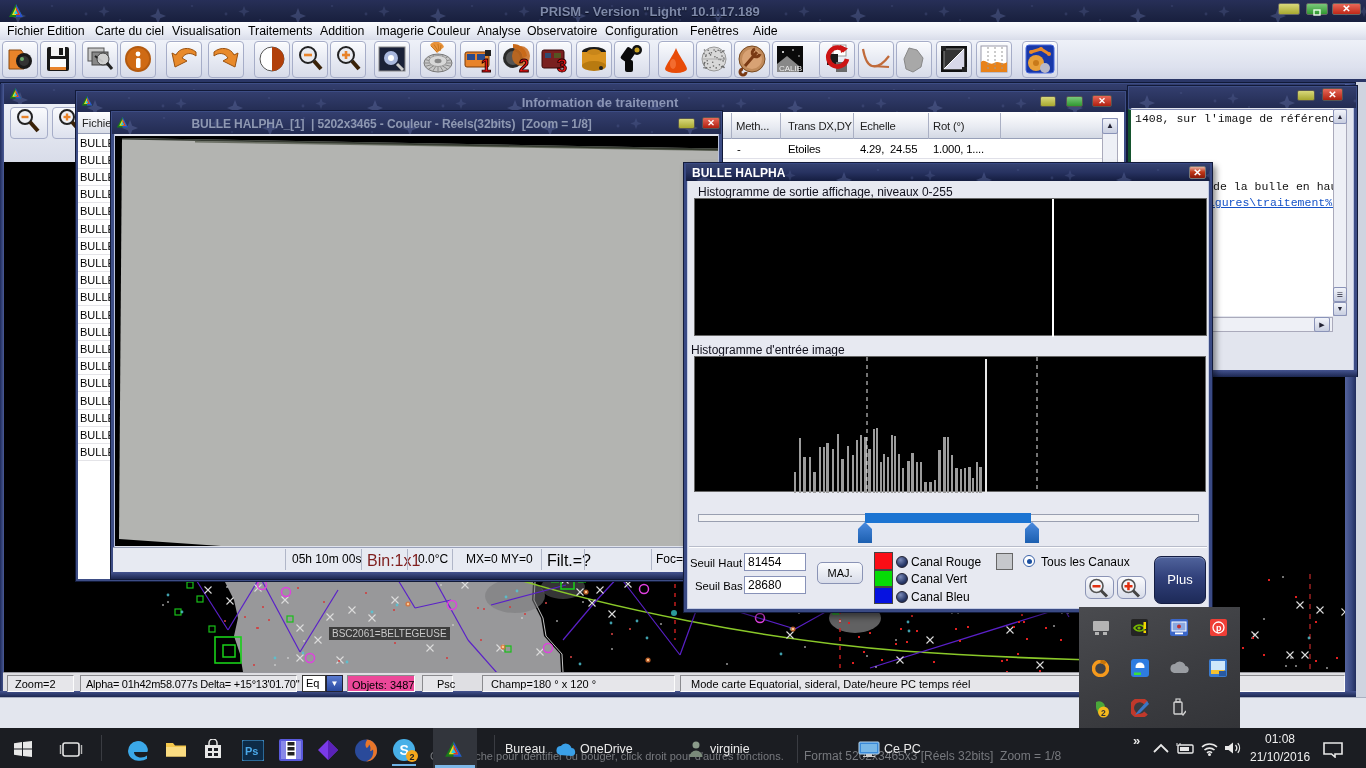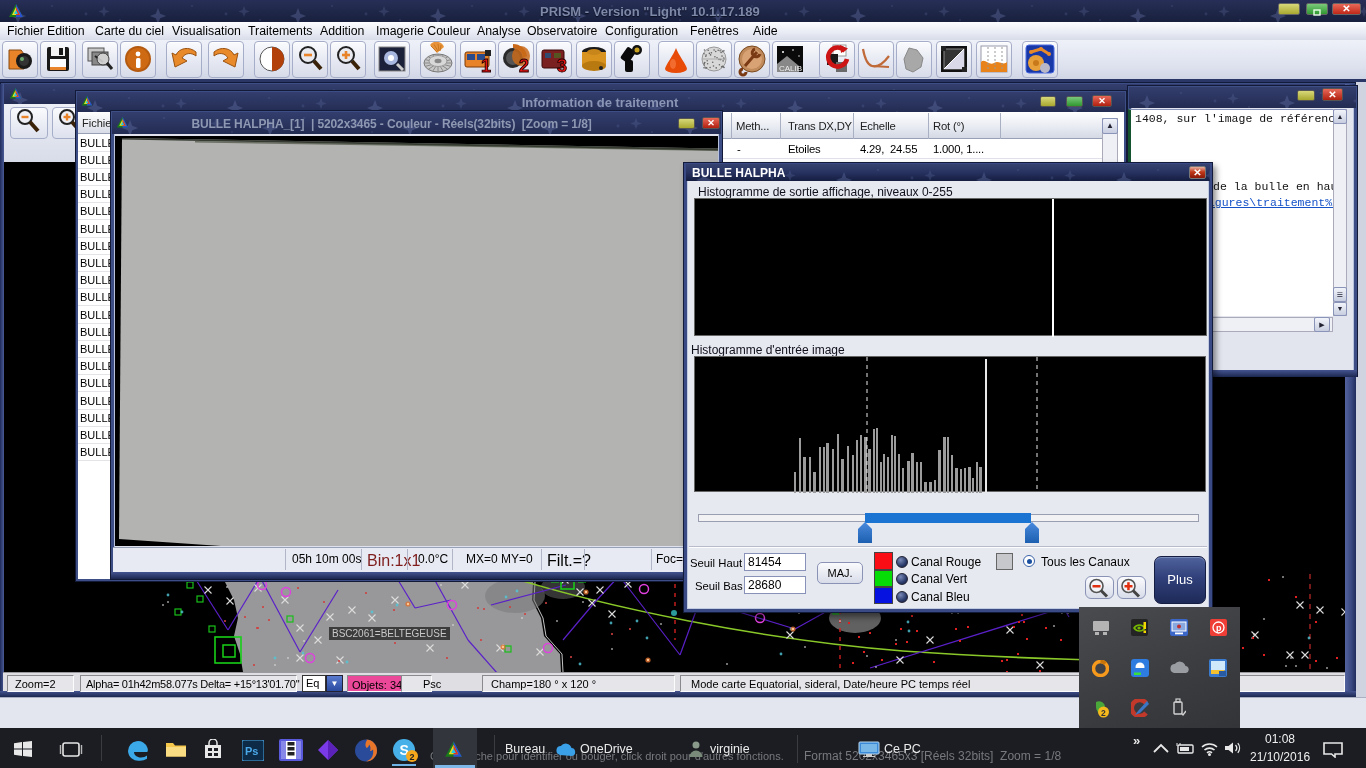--- a/index.html
+++ b/index.html
@@ -588,21 +588,21 @@
       <circle cx="864" cy="444" r="1.2" fill="#ffc890"></circle>
       <circle cx="671" cy="451" r="3" fill="#2a9a9a"></circle>
     </svg><div class="abs" style="left:326px;top:465px;background:#3c3c3c;color:#c8c8c8;font-size:10px;padding:1px 3px;white-space:nowrap;">BSC2061=BELTEGEUSE</div></div>
 <div class="abs" style="left:1345px;top:84px;width:11px;height:610px;background:linear-gradient(90deg,#54639e,#38477f 60%,#202c5c);"></div>
 <div class="abs" style="left:0;top:84px;width:4px;height:610px;background:linear-gradient(90deg,#202c5c,#4a5a96);"></div>
 <div class="abs" style="left:0;top:691px;width:1356px;height:6px;background:linear-gradient(180deg,#44538f,#1c2750);"></div>
 <div class="abs" style="left:3px;top:672px;width:1342px;height:19px;background:#dfdfe3;border-top:1px solid #9a9aa0;"></div>
 <div class="abs sunken txt" style="left:7px;top:675px;width:67px;height:17px;background:#e6e6ea;font-size:11px;color:#000;padding:2px 0 0 7px;">Zoom=2</div>
 <div class="abs sunken txt" style="left:80px;top:675px;width:217px;height:17px;background:#e6e6ea;font-size:11px;color:#000;padding:2px 0 0 5px;"><span style="letter-spacing:-0.25px">Alpha= 01h42m58.077s Delta= +15°13'01.70"</span></div>
 <div class="abs sunken txt" style="left:347px;top:675px;width:68px;height:17px;background:#ec4899;font-size:11px;color:#000;padding:3px 0 0 4px;">Objets: 3487</div>
-<div class="abs sunken txt" style="left:401px;top:675px;width:31px;height:17px;background:#e6e6ea;font-size:11px;color:#000;padding:2px 0 0 21px;">Psc</div>
+<div class="abs sunken txt" style="left:422px;top:675px;width:31px;height:17px;background:#e6e6ea;font-size:11px;color:#000;padding:2px 0 0 14px;">Psc</div>
 <div class="abs sunken txt" style="left:482px;top:675px;width:193px;height:17px;background:#e6e6ea;font-size:11px;color:#000;padding:2px 0 0 8px;">Champ=180 ° x 120 °</div>
 <div class="abs sunken txt" style="left:680px;top:675px;width:665px;height:17px;background:#e6e6ea;font-size:11px;color:#000;padding:2px 0 0 10px;">Mode carte Equatorial, sideral, Date/heure PC temps réel</div>
 <div class="abs txt" style="left:302px;top:675px;width:24px;height:17px;background:#fff;border:1px solid #333;font-size:11px;padding:1px 0 0 3px;">Eq</div>
 <div class="abs" style="left:326px;top:675px;width:17px;height:17px;background:linear-gradient(180deg,#5a7ad0,#2a4aa0);border:1px solid #223;color:#fff;font-size:8px;text-align:center;line-height:15px;">▼</div>
 <div class="abs" style="left:1127px;top:85px;width:231px;height:292px;background:#e2e5ee;border:1px solid #121a38;box-shadow:inset 0 0 0 3px #3d4d85,inset 0 0 0 4px #b8c1dc;"></div>
 <div class="abs" style="left:1129px;top:87px;width:227px;height:21px;background:linear-gradient(180deg,#333e6e,#232c52);"></div>
 <svg class="abs" style="left:1129px;top:87px;" width="227" height="21">
     <rect width="227" height="21" fill="url(#stars)"></rect>
   </svg>
 <div class="abs" style="left:1297px;top:90px;width:18px;height:11px;background:linear-gradient(180deg,#d8d87a,#a8a830);border:1px solid #555;border-radius:2px;"></div>

